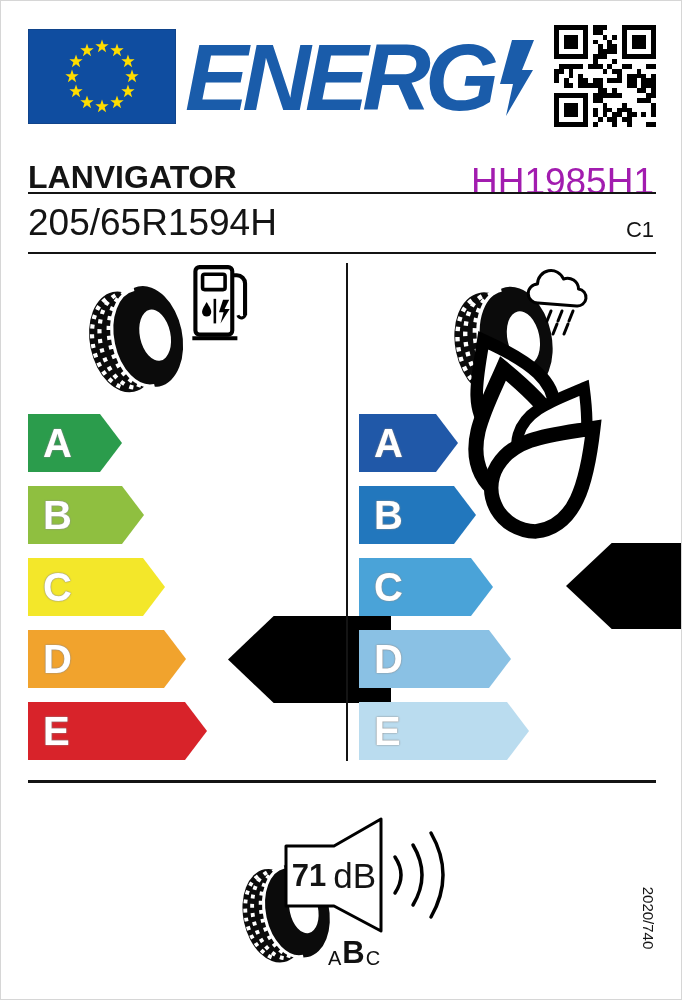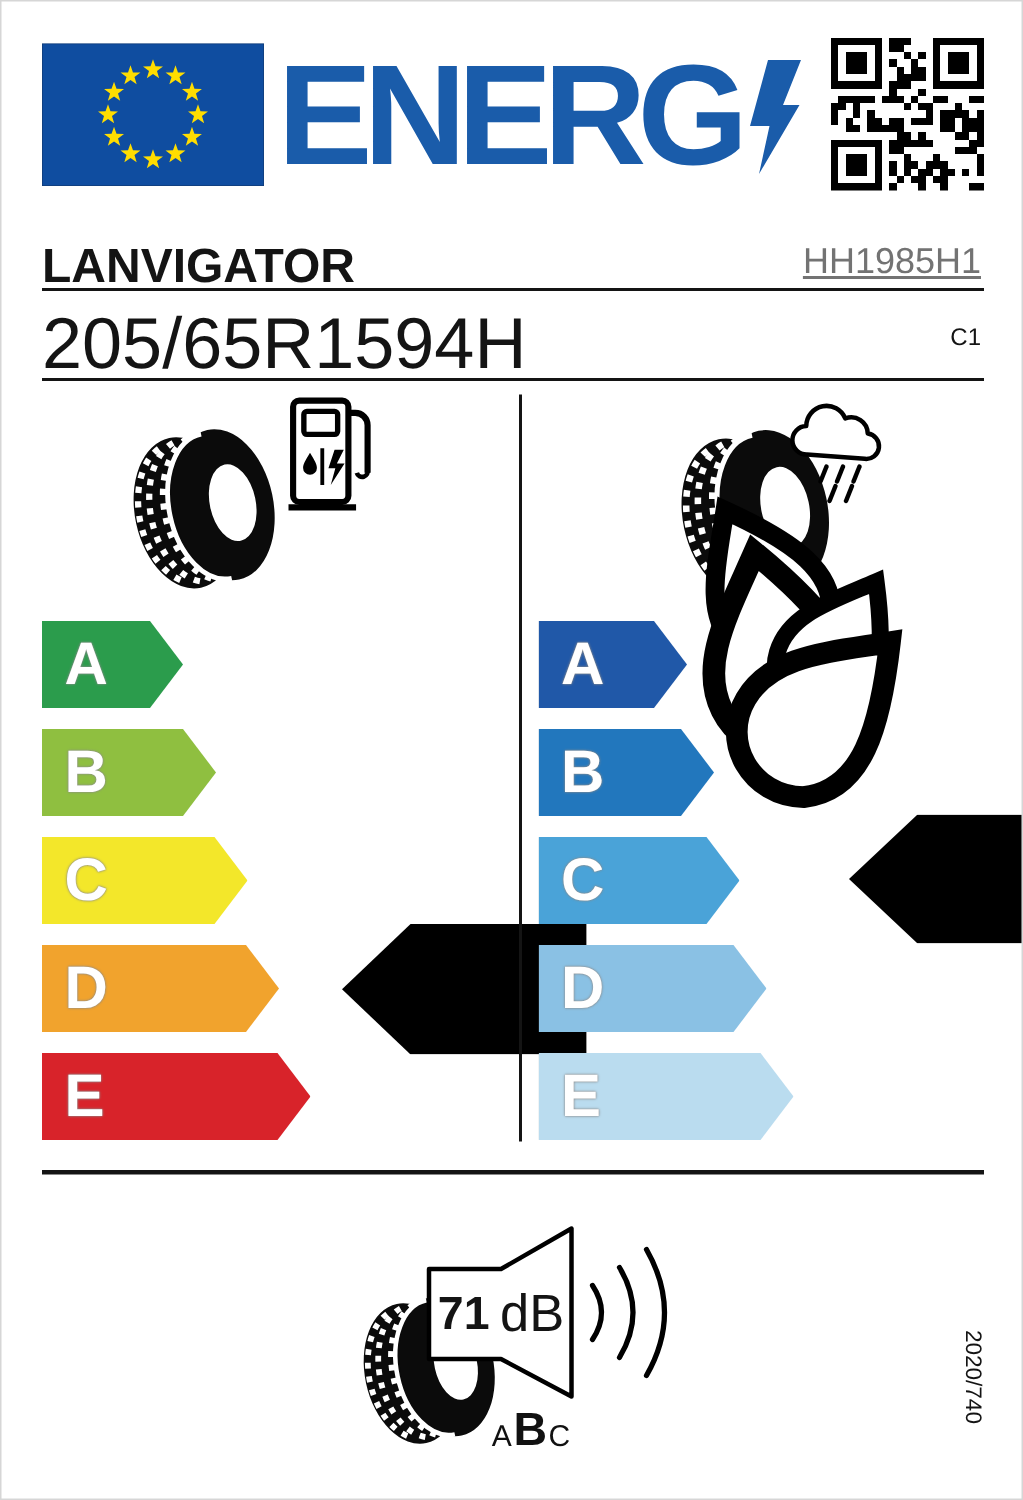--- a/index.html
+++ b/index.html
@@ -8,28 +8,28 @@
     background:#fff; overflow:hidden;
     font-family:"Liberation Sans","DejaVu Sans",sans-serif;
     border:1px solid #d6d6d6; box-sizing:border-box;
   }
   .abs { position:absolute; }
   .rule { position:absolute; background:#141414; }
 
   
   .energ-text {
     position:absolute; left:184px; top:28px; height:96px; line-height:96px;
-    font-size:95px; font-weight:bold; letter-spacing:-6px;
+    font-size:95px; font-weight:bold; letter-spacing:-6px;font-style:italic;
   }
 
   
   .brand { position:absolute; left:27px; top:158px; font-size:32px; font-weight:bold; color:#141414; }
-  .typecode { position:absolute; right:27px; top:160px; font-size:24px; color:#737373;text-decoration:underline; }
-  .size { position:absolute; left:27px; top:201px; font-size:48px; color:#141414; }
-  .tclass { position:absolute; right:27px; top:216px; font-size:16px; color:#141414; }
+  .typecode { position:absolute; right:27px; top:160px; font-size:37px; color:#a21caf; }
+  .size { position:absolute; left:27px; top:201px; font-size:37px; color:#141414; }
+  .tclass { position:absolute; right:27px; top:216px; font-size:22px; color:#141414; }
 
   
   .arrow {
     position:absolute; height:58px; display:flex; align-items:center;
     padding-left:15px; box-sizing:border-box;
     clip-path: polygon(0 0, calc(100% - 22px) 0, 100% 50%, calc(100% - 22px) 100%, 0 100%);
     filter: drop-shadow(0 0 1px rgba(60,60,60,.55));
   }
   .arrow span {
     font-size:40px; font-weight:bold; color:#fff; line-height:1;

